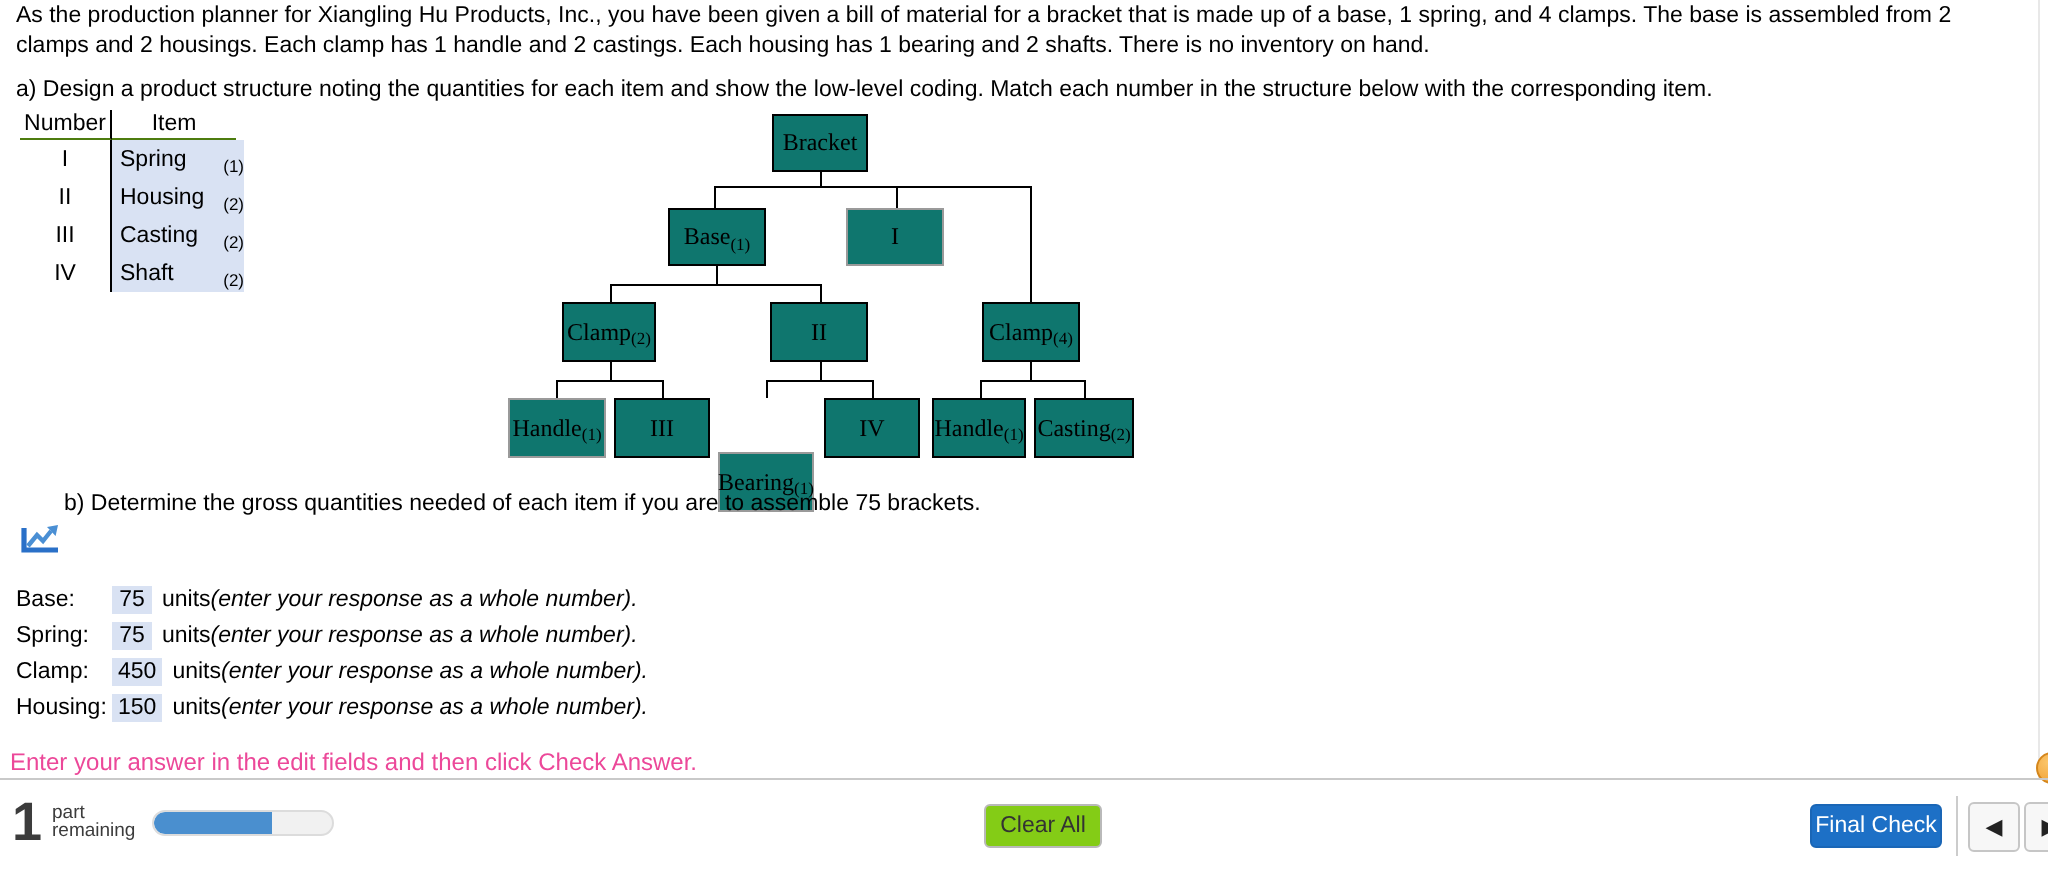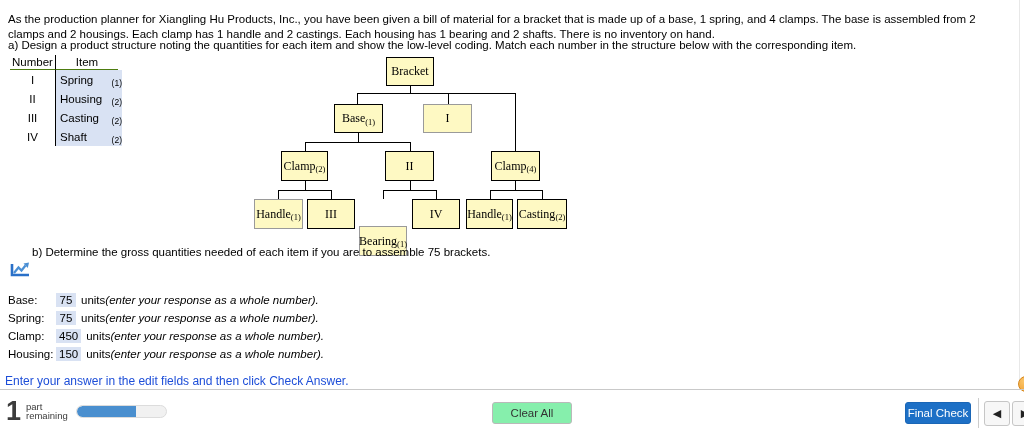--- a/index.html
+++ b/index.html
@@ -3,61 +3,61 @@
 <meta charset="utf-8">
 <style>
   html,body{margin:0;padding:0;}
   body{
     width:1024px;height:436px;position:relative;overflow:hidden;
     background:#fff;color:#000;
     font-family:"Liberation Sans", sans-serif;font-size:11.5px;
   }
   .abs{position:absolute;}
   
-  #intro{left:8px;top:12px;width:1005px;line-height:15px;}
+  #intro{left:8px;top:1px;width:1005px;line-height:15px;}
   #part-a{left:8px;top:39px;width:1005px;}
   
   #mtable{left:10px;top:55px;}
   .mrow{display:flex;}
   .mcell-num{width:45px;text-align:center;border-right:1px solid #000;display:flex;align-items:center;justify-content:center;}
   .mcell-item{width:62px;padding-left:4px;display:flex;align-items:center;justify-content:space-between;}
   .mrow.header .mcell-num,.mrow.header .mcell-item{border-bottom:1px solid #4d7c0f;height:14px;font-size:11.5px;}
   .mrow.header .mcell-item{justify-content:center;padding-left:0;}
   .mrow.body{height:19px;}
   .mrow.body .mcell-item{background:#d9e2f3;}
   
-  .tnode{position:absolute;border:1px solid #000;background:#fef9c3;display:flex;align-items:center;justify-content:center;
+  .tnode{position:absolute;border:1px solid #000;background:#0f766e;display:flex;align-items:center;justify-content:center;
          font-family:"Liberation Serif", serif;font-size:12px;box-sizing:border-box;}
   .tnode.gray{border-color:#9a9a9a;}
   .sub{font-size:8.5px;position:relative;top:3px;}
   .vline,.hline{position:absolute;background:#000;}
   .vline{width:1px;}
   .hline{height:1px;}
   
   #part-b{left:8px;top:246px;width:1005px;padding-left:24px;}
   #icon-row{left:10px;top:262px;display:flex;align-items:center;}
   #icon-caption{margin-left:7px;}
   
   .ans-row{position:absolute;left:8px;display:flex;align-items:center;height:15px;}
   .ans-label{width:48px;}
   .ans-value{background:#d9e2f3;padding:1px 3px;text-align:center;min-width:14px;}
   .ans-units{margin-left:5px;}
   .ans-hint{margin-left:0;font-style:italic;}
   
-  #footer-instruction{left:5px;top:374px;font-size:12px;color:#1d4ed8;}
+  #footer-instruction{left:5px;top:374px;font-size:12px;color:#ec4899;}
   #divider{left:0;top:389px;width:1024px;height:1px;background:#c9c9c9;}
   #right-edge{left:1019px;top:0;width:1px;height:389px;background:#e8e8e8;}
   #help-bubble{left:1018px;top:376px;width:16px;height:16px;border-radius:50%;
     background:radial-gradient(circle at 35% 30%, #fbc56a, #ef9c2d);border:1px solid #d4861c;box-sizing:border-box;}
   #big-count{left:6px;top:398px;font-size:27px;font-weight:bold;color:#3c3c3c;line-height:26px;}
   #remaining-label{left:26px;top:403px;font-size:9.5px;line-height:8.5px;color:#3c3c3c;}
   #progress-track{left:76px;top:405px;width:91px;height:13px;background:#f1f1f1;border:1px solid #dcdcdc;border-radius:7px;box-sizing:border-box;overflow:hidden;}
   #progress-fill{height:100%;background:#4a8fcf;border-radius:7px 0 0 7px;}
   .btn{position:absolute;display:flex;align-items:center;justify-content:center;border-radius:3px;box-sizing:border-box;cursor:pointer;font-size:11.5px;}
-  #clear-all{left:492px;top:402px;width:80px;height:22px;background:#86efac;border:1px solid #b9b9b9;color:#333;}
+  #clear-all{left:492px;top:402px;width:59px;height:22px;background:#84cc16;border:1px solid #b9b9b9;color:#333;}
   #final-check{left:905px;top:402px;width:66px;height:22px;background:#1d70c6;border:1px solid #1a66b6;color:#fff;}
   #pager-sep{left:978px;top:398px;width:1px;height:30px;background:#ccc;}
   .pager{background:#f7f7f7;border:1px solid #c6c6c6;color:#222;font-size:11px;}
   #pager-prev{left:984px;top:401px;width:26px;height:25px;}
   #pager-next{left:1012px;top:401px;width:26px;height:25px;}
 </style>
 </head>
 <body>
 
 <div class="abs" id="intro">As the production planner for Xiangling Hu Products, Inc., you have been given a bill of material for a bracket that is made up of a base, 1 spring, and 4 clamps. The base is assembled from 2 clamps and 2 housings. Each clamp has 1 handle and 2 castings. Each housing has 1 bearing and 2 shafts. There is no inventory on hand.</div>

